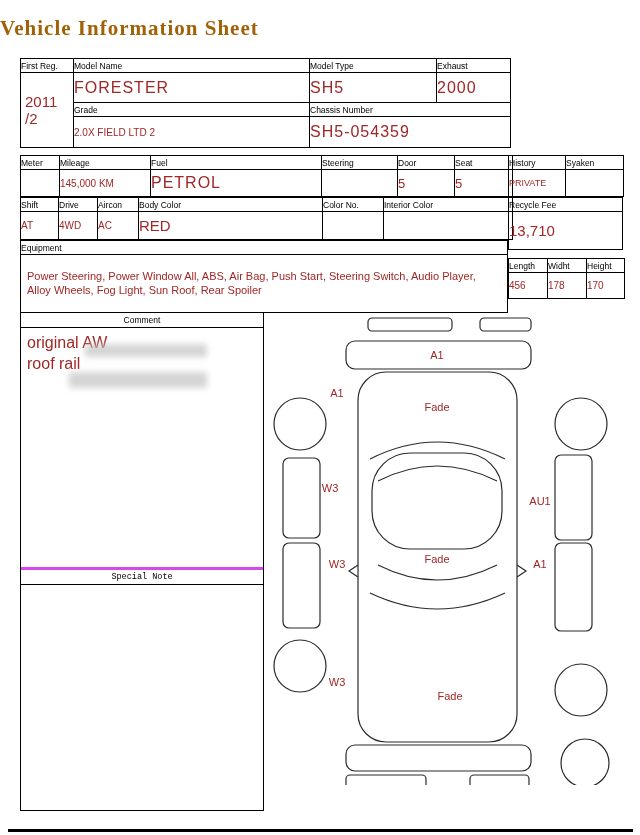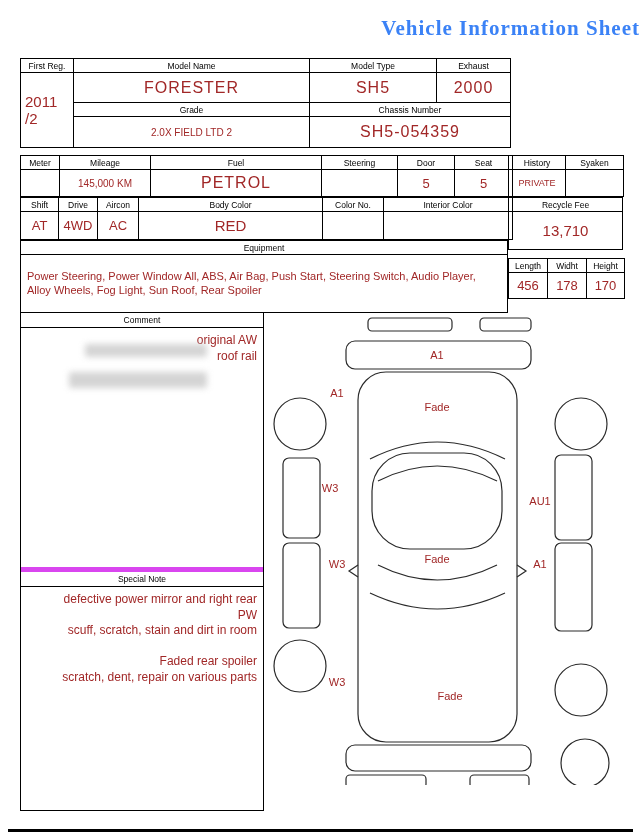--- a/index.html
+++ b/index.html
@@ -1,39 +1,39 @@
 <!DOCTYPE html>
 <html><head>
 <meta charset="utf-8">
 <style>
   html,body{margin:0;padding:0;background:#fff;}
   .page{position:relative;width:640px;height:835px;background:#fff;
         font-family:"Liberation Sans",sans-serif;color:#000;overflow:hidden;}
-  .title{position:absolute;top:16px;left:0;width:100%;text-align:right;
+  .title{position:absolute;top:16px;left:0;width:100%;text-align:left;
          font-family:"Liberation Serif",serif;font-size:21px;font-weight:700;
-         letter-spacing:1px;color:#3b82f6;}
+         letter-spacing:1px;color:#a16207;}
   table.sheet{position:absolute;border-collapse:collapse;table-layout:fixed;}
-  table.sheet td{border:1px solid #000;padding:0;text-align:center;
+  table.sheet td{border:1px solid #000;padding:0;text-align:left;
                  vertical-align:middle;overflow:hidden;}
   tr.hdr td{height:13px;font-size:8.5px;line-height:10px;color:#000;}
   .val{color:#a12727;}
   .fs9{font-size:9px;}.fs10{font-size:10px;}.fs11{font-size:11px;}
-  .fs12{font-size:13px;}.fs13{font-size:13px;}.fs14{font-size:10px;}
+  .fs12{font-size:10px;}.fs13{font-size:13px;}.fs14{font-size:10px;}
   .fs15{font-size:15px;}.fs16{font-size:16px;letter-spacing:1px;}
   .fs18{font-size:18px;}
   .pre{white-space:pre-line;}
   .left{text-align:left !important;padding:14px 6px !important;line-height:1.3;}
   .box{position:absolute;left:20px;top:312px;width:242px;height:497px;
        border:1px solid #000;background:#fff;}
   .box-hdr{height:14px;line-height:14px;text-align:center;font-size:8.5px;
            border-bottom:1px solid #000;}
-  .bt{border-top:5px solid #d946ef;}
+  .bt{border-top:3px solid #d946ef;font-family:Liberation Mono, monospace;}
   .comment-body{position:relative;height:239px;}
-  .note-text{color:#a12727;font-size:12px;line-height:1.3;padding:5px 6px;
-             white-space:pre-line;text-align:right;}
+  .note-text{color:#a12727;font-size:16px;line-height:1.3;padding:5px 6px;
+             white-space:pre-line;text-align:left;}
   .blur{position:absolute;background:#c6c6c6;filter:blur(3px);border-radius:2px;opacity:.75;}
   .diagram{position:absolute;left:266px;top:313px;width:356px;height:472px;}
   .footer-text{position:absolute;left:20px;top:816px;width:601px;text-align:center;
                font-size:9.3px;color:#a12727;}
   .footer-line{position:absolute;left:8px;top:829px;width:625px;height:3px;background:#000;}
 </style>
 </head>
 <body>
 
 <div class="page">
@@ -161,28 +161,20 @@
 
   <div class="box">
     <div class="box-hdr">Comment</div>
     <div class="comment-body">
       <div class="note-text">original AW
 roof rail</div>
       <div class="blur" style="left:64px;top:16px;width:122px;height:13px"></div>
       <div class="blur" style="left:48px;top:44px;width:138px;height:16px"></div>
     </div>
     <div class="box-hdr bt">Special Note</div>
-    <div>
-      <div class="note-text">defective power mirror and right rear
-PW
-scuff, scratch, stain and dirt in room
-
-Faded rear spoiler
-scratch, dent, repair on various parts</div>
-    </div>
   </div>
 
   <svg class="diagram" viewBox="0 0 356 472">
     <g fill="none" stroke="#2a2a2a" stroke-width="1.2">
       <rect x="102" y="5" width="84" height="13" rx="4"></rect>
       <rect x="214" y="5" width="51" height="13" rx="4"></rect>
       <rect x="80" y="28" width="185" height="28" rx="9"></rect>
       <rect x="92" y="59" width="159" height="370" rx="28"></rect>
       <path d="M104,146 Q171,112 239,146"></path>
       <path d="M112,168 Q171,138 231,168"></path>

